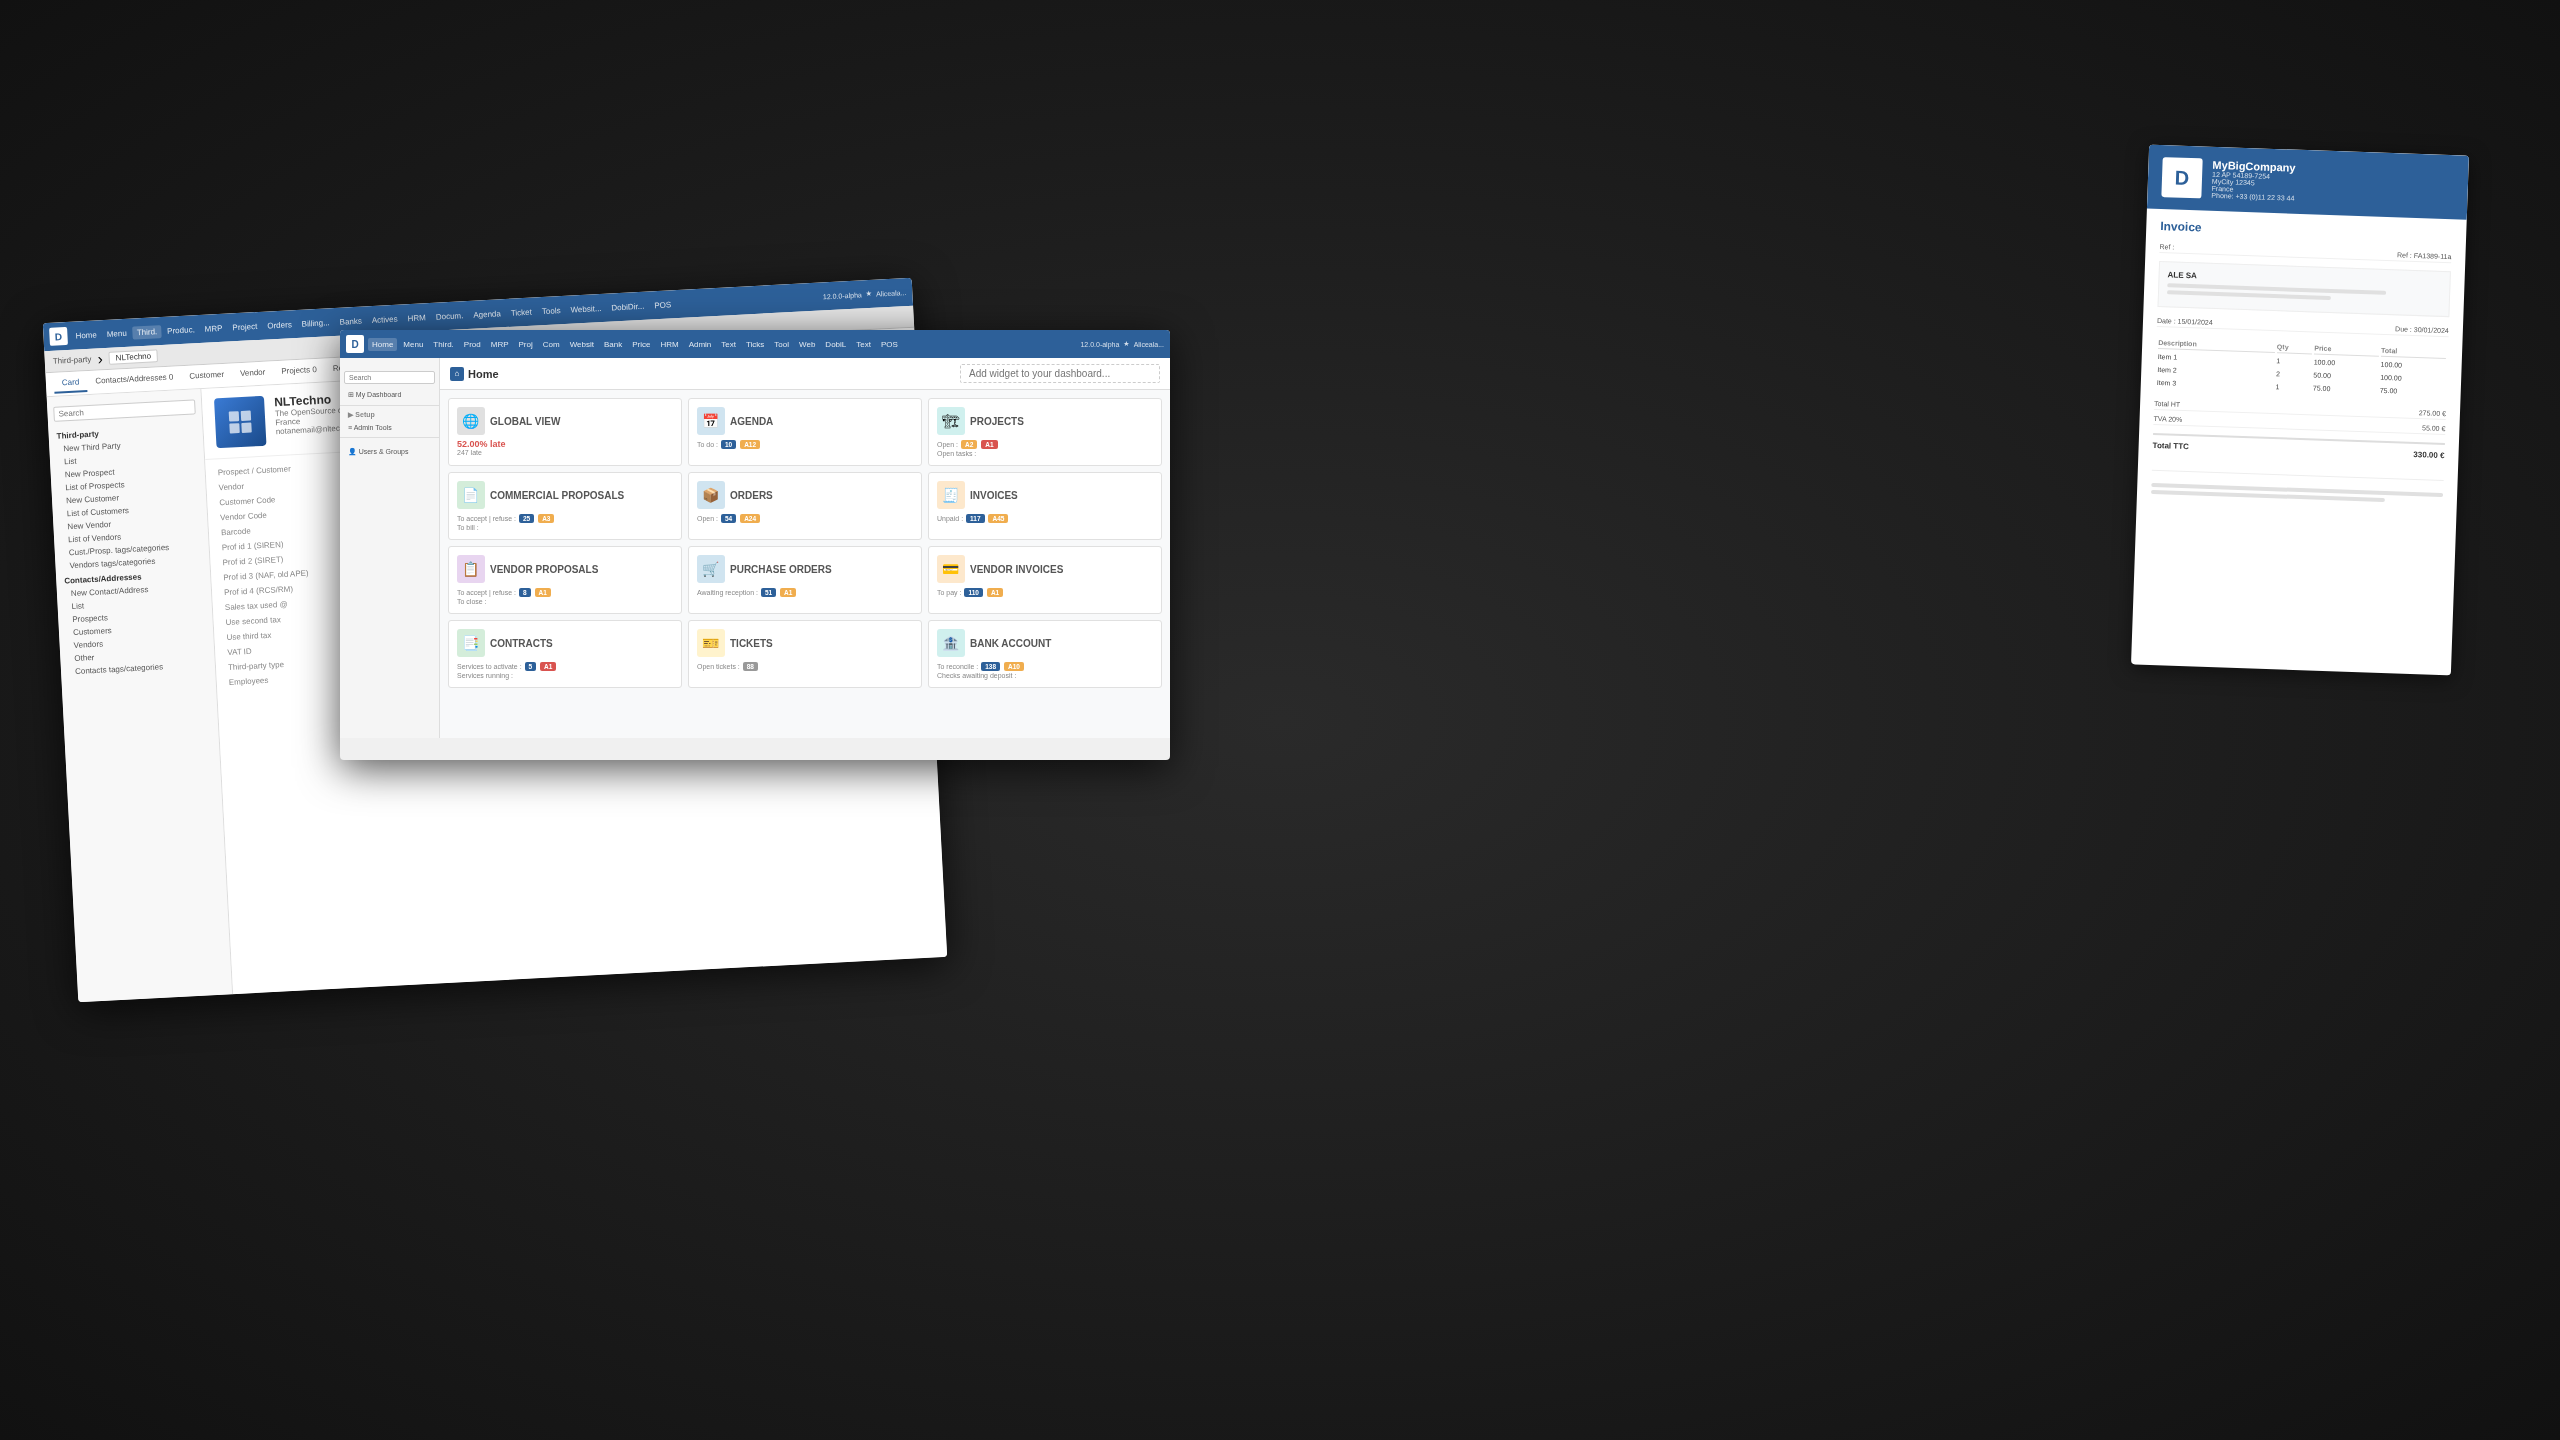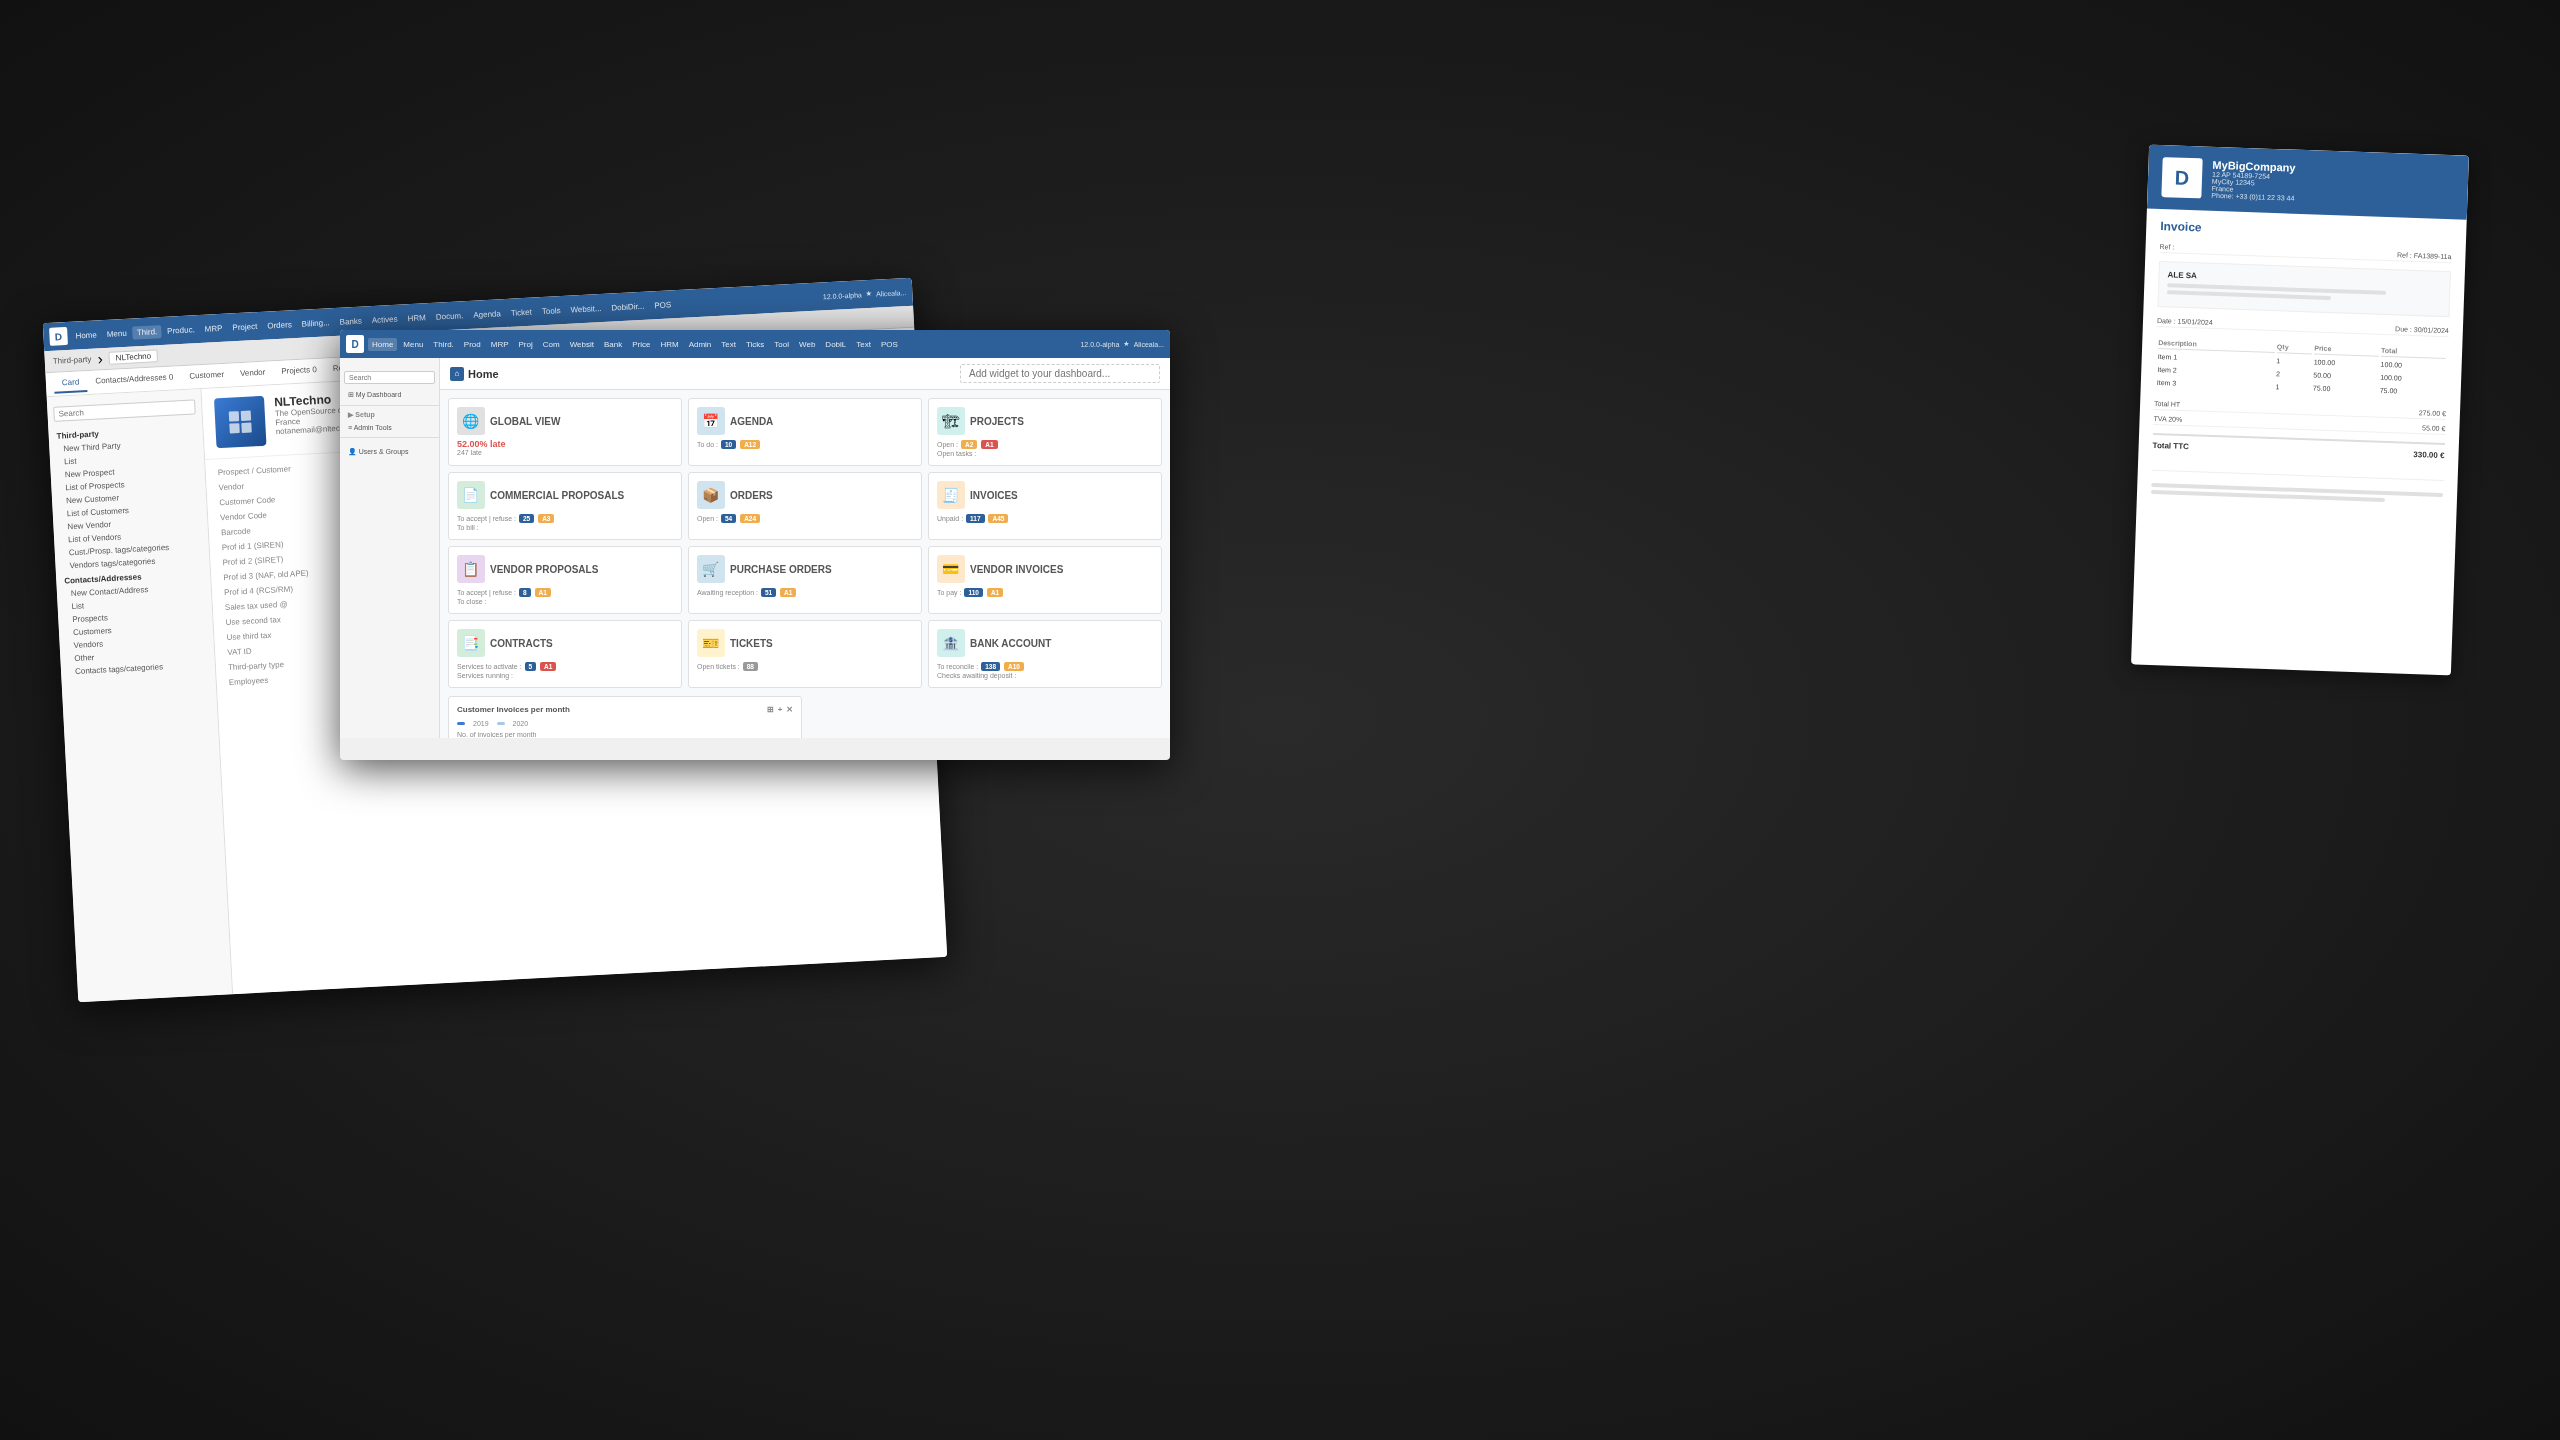--- a/index.html
+++ b/index.html
@@ -939,38 +939,20 @@
             To reconcile : <span class="badge badge-blue">138</span>
             <span class="badge badge-orange">A10</span>
           </div>
           <div class="dash-card-detail">Checks awaiting deposit :</div>
         </div>
 
       </div>
 
       <div class="dash-bottom">
 
-        <div class="chart-box">
-          <div class="chart-title">
-            <span>Customer Invoices per month</span>
-            <div style="display:flex; gap:4px;">
-              <span style="cursor:pointer; font-size:8px; color:#888;">⊞</span>
-              <span style="cursor:pointer; font-size:8px; color:#888;">+</span>
-              <span style="cursor:pointer; font-size:8px; color:#888;">✕</span>
-            </div>
-          </div>
-          <div class="chart-legend">
-            <div class="legend-dot" style="background:#3a7bd5;"></div>
-            <span>2019</span>
-            <div class="legend-dot" style="background:#a8c8e8;"></div>
-            <span>2020</span>
-          </div>
-          <div style="font-size:7px; color:#888; margin-bottom:2px;">No. of invoices per month</div>
-
-        </div>
 
       </div>
     </div>
   </div>
 </div>
 
 <div class="window win-invoice">
   <div class="invoice-header">
     <div class="invoice-logo">D</div>
     <div class="invoice-company">

